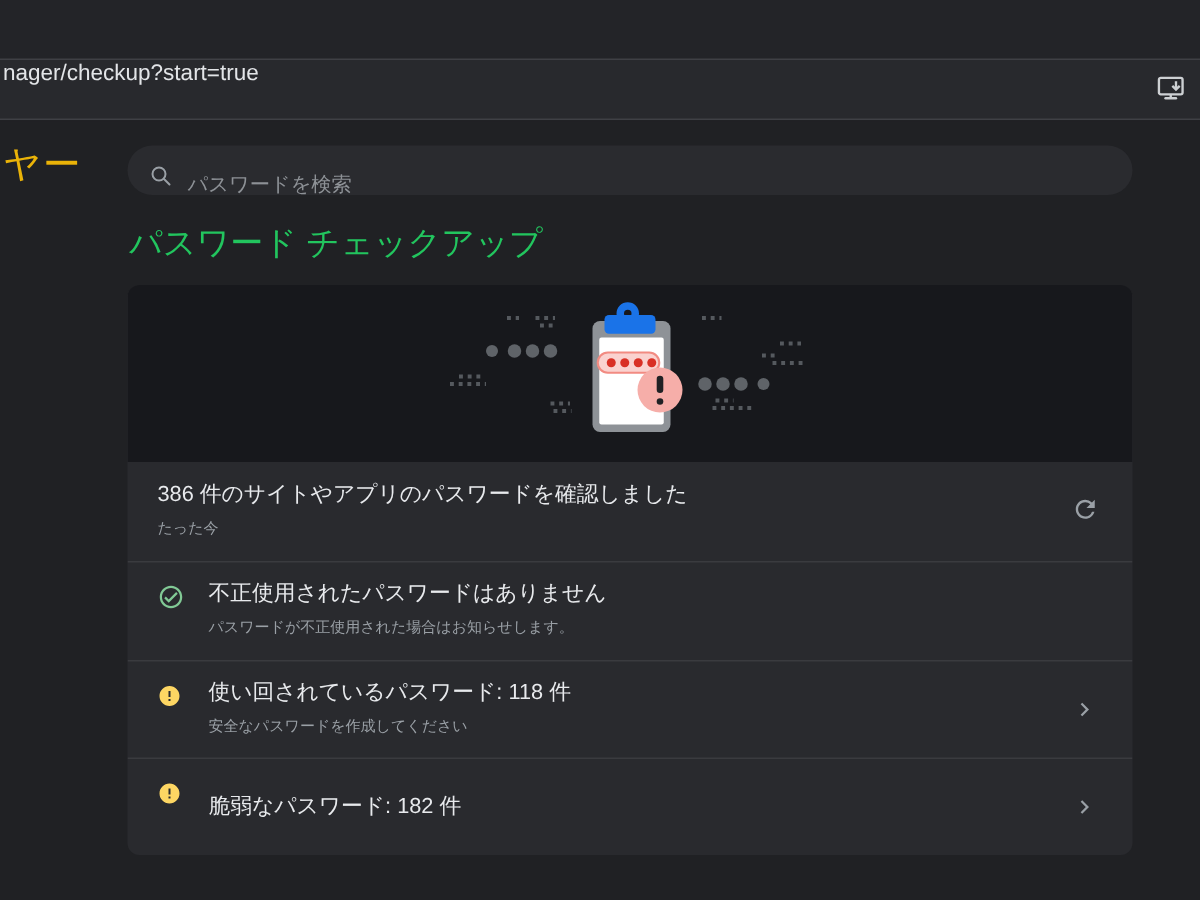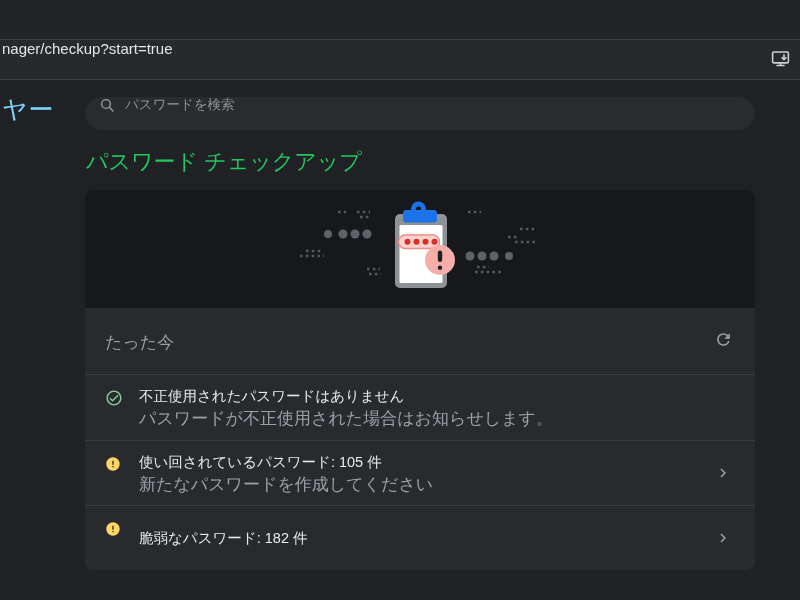--- a/index.html
+++ b/index.html
@@ -30,27 +30,27 @@
     position: absolute; right: 9px; top: 9px; width: 22px; height: 22px;
     display: flex; align-items: center; justify-content: center;
     background: transparent; border: none; cursor: pointer;
   }
 
   
   .content { position: absolute; top: 81px; left: 0; width: 800px; height: 519px; background: #202124; }
 
   .side-title-fragment {
     position: absolute; left: 2px; top: 12px;
-    font-size: 25px; color: #7dd3fc; letter-spacing: 1px;
+    font-size: 25px; color: #eab308; letter-spacing: 1px;
   }
 
   .search-pill {
     position: absolute; left: 85px; top: 16px; width: 670px; height: 33px;
     background: #2a2b2f; border-radius: 17px;
-    display: flex; align-items: flex-start; padding: 0 14px;
+    display: flex; align-items: flex-end; padding: 0 14px;
   }
   .search-pill input {
     flex: 1; background: transparent; border: none; outline: none;
     color: #e8eaed; font-size: 13.5px; margin-left: 10px;
     font-family: "Liberation Sans", sans-serif;
   }
   .search-pill input::placeholder { color: #8d9196; }
 
   .page-title {
     position: absolute; left: 86px; top: 66px;
@@ -68,21 +68,21 @@
   }
   .row {
     display: flex; align-items: center;
     padding: 0 20px; border-top: 1px solid #3a3b3f;
   }
   .row.summary { height: 66px; }
   .row.item { height: 65px; }
   .row.first-item { height: 66px; justify-content: space-between; }
   .row-texts { flex: 1; display: flex; flex-direction: column; justify-content: center; }
   .row-title { font-size: 14.5px; font-weight: 500; color: #e8eaed; line-height: 19px; }
-  .row-sub { font-size: 17px; font-weight: 400; color: #9aa0a6; line-height: 18px; margin-top: 4px; }
+  .row-sub { font-size: 10px; font-weight: 400; color: #9aa0a6; line-height: 18px; margin-top: 4px; }
   .status-icon { width: 20px; margin-right: 14px; align-self: flex-start; margin-top: 14px; display: flex; }
   .refresh-btn, .chevron {
     background: transparent; border: none; cursor: pointer;
     width: 24px; height: 24px; display: flex; align-items: center; justify-content: center;
     margin-left: 8px;
   }
   .clickable { cursor: pointer; }
 </style>
 </head>
 <body>
@@ -170,20 +170,21 @@
 
           <circle cx="250" cy="72" r="15" fill="#f6aea9"></circle>
           <rect x="247.8" y="62.5" width="4.4" height="11.5" rx="2.2" fill="#202124"></rect>
           <rect x="247.8" y="77.5" width="4.4" height="4.4" rx="2.2" fill="#202124"></rect>
         </svg>
         </span>
       </div>
 
       <div class="row summary" style="border-top:none;">
         <div class="row-texts">
+          <div class="row-title">386 件のサイトやアプリのパスワードを確認しました</div>
           <div class="row-sub">たった今</div>
         </div>
         <button class="refresh-btn">
           <span>
             <svg width="19" height="19" viewBox="0 0 24 24" fill="#9aa0a6">
               <path d="M17.65 6.35A7.95 7.95 0 0 0 12 4c-4.42 0-7.99 3.58-7.99 8S7.58 20 12 20c3.73 0 6.84-2.55 7.73-6h-2.08A5.99 5.99 0 0 1 12 18c-3.31 0-6-2.69-6-6s2.69-6 6-6c1.66 0 3.14.69 4.22 1.78L13 11h7V4l-2.35 2.35z"></path>
             </svg>
           </span>
         </button>
       </div>
@@ -200,22 +201,22 @@
         </div>
       </div>
 
       <div class="row item clickable">
         <span class="status-icon" style="margin-top:15px;">
           <svg width="16" height="16" viewBox="0 0 24 24" fill="#fdd663">
             <path d="M12 2C6.48 2 2 6.48 2 12s4.48 10 10 10 10-4.48 10-10S17.52 2 12 2zm1 15h-2v-2h2v2zm0-4h-2V7h2v6z"></path>
           </svg>
         </span>
         <div class="row-texts">
-          <div class="row-title">使い回されているパスワード: 105 件</div>
-          <div class="row-sub">新たなパスワードを作成してください</div>
+          <div class="row-title">使い回されているパスワード: 118 件</div>
+          <div class="row-sub">安全なパスワードを作成してください</div>
         </div>
         <span class="chevron">
           <svg width="18" height="18" viewBox="0 0 24 24" fill="#9aa0a6">
             <path d="M10 6 8.59 7.41 13.17 12l-4.58 4.59L10 18l6-6z"></path>
           </svg>
         </span>
       </div>
 
       <div class="row item clickable">
         <span class="status-icon" style="margin-top:15px;">

